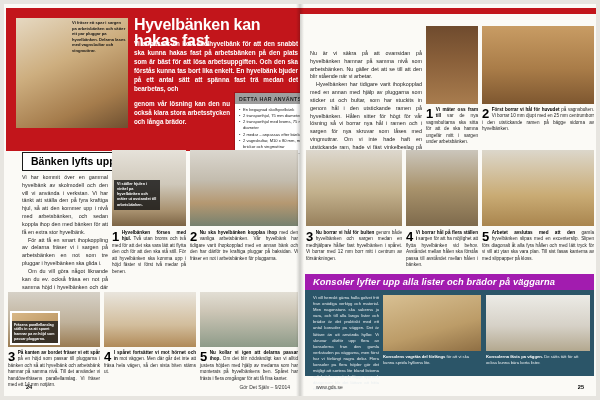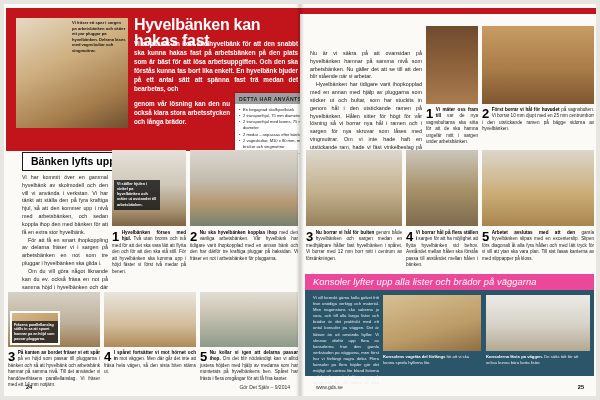--- a/index.html
+++ b/index.html
@@ -28,21 +28,21 @@
   .bodycol p:first-child{text-indent:0;}
   
   .step{position:absolute;font-size:4.6px;line-height:1.4;color:#222;text-align:justify;}
   .step .num{float:left;font-size:13px;font-weight:bold;line-height:.85;margin:1px 2.5px 0 0;color:#000;}
   .step .lead{font-weight:bold;color:#000;}
   .overlay-cap{position:absolute;background:rgba(20,20,20,.82);color:#fff;font-size:3.8px;line-height:1.35;padding:2px 3px;font-weight:bold;}
   .inset{position:absolute;border:2px solid #fff;background:linear-gradient(150deg,#d9b888,#b08954);}
   .inset-cap{position:absolute;left:0;bottom:0;right:0;background:rgba(25,25,25,.8);color:#fff;font-size:3.6px;line-height:1.3;padding:1.5px 2px;font-weight:bold;}
   
   .banner{position:absolute;left:5px;top:270px;width:289px;height:102px;background:#2b5568;}
-  .banner-bar{position:absolute;left:0;top:0;right:0;height:16px;background:#ec4899;color:#fff;font-style:italic;font-weight:normal;font-size:9.3px;line-height:16px;padding-left:8px;letter-spacing:.1px;}
+  .banner-bar{position:absolute;left:0;top:0;right:0;height:16px;background:#a21caf;color:#fff;font-style:italic;font-weight:bold;font-size:9.3px;line-height:16px;padding-left:8px;letter-spacing:.1px;}
   .banner-body{position:absolute;left:8px;top:21px;width:66px;color:#e9eef0;font-size:4.2px;line-height:1.45;text-align:justify;}
   .banner-cap{position:absolute;color:#e9eef0;font-size:4.2px;line-height:1.35;}
   .banner-cap .lead{font-weight:bold;color:#fff;}
   
   .folio{position:absolute;bottom:6px;font-size:5px;color:#333;}
   .folio.bold{font-weight:bold;font-size:5.6px;color:#000;}
 </style>
 </head>
 <body>
 

